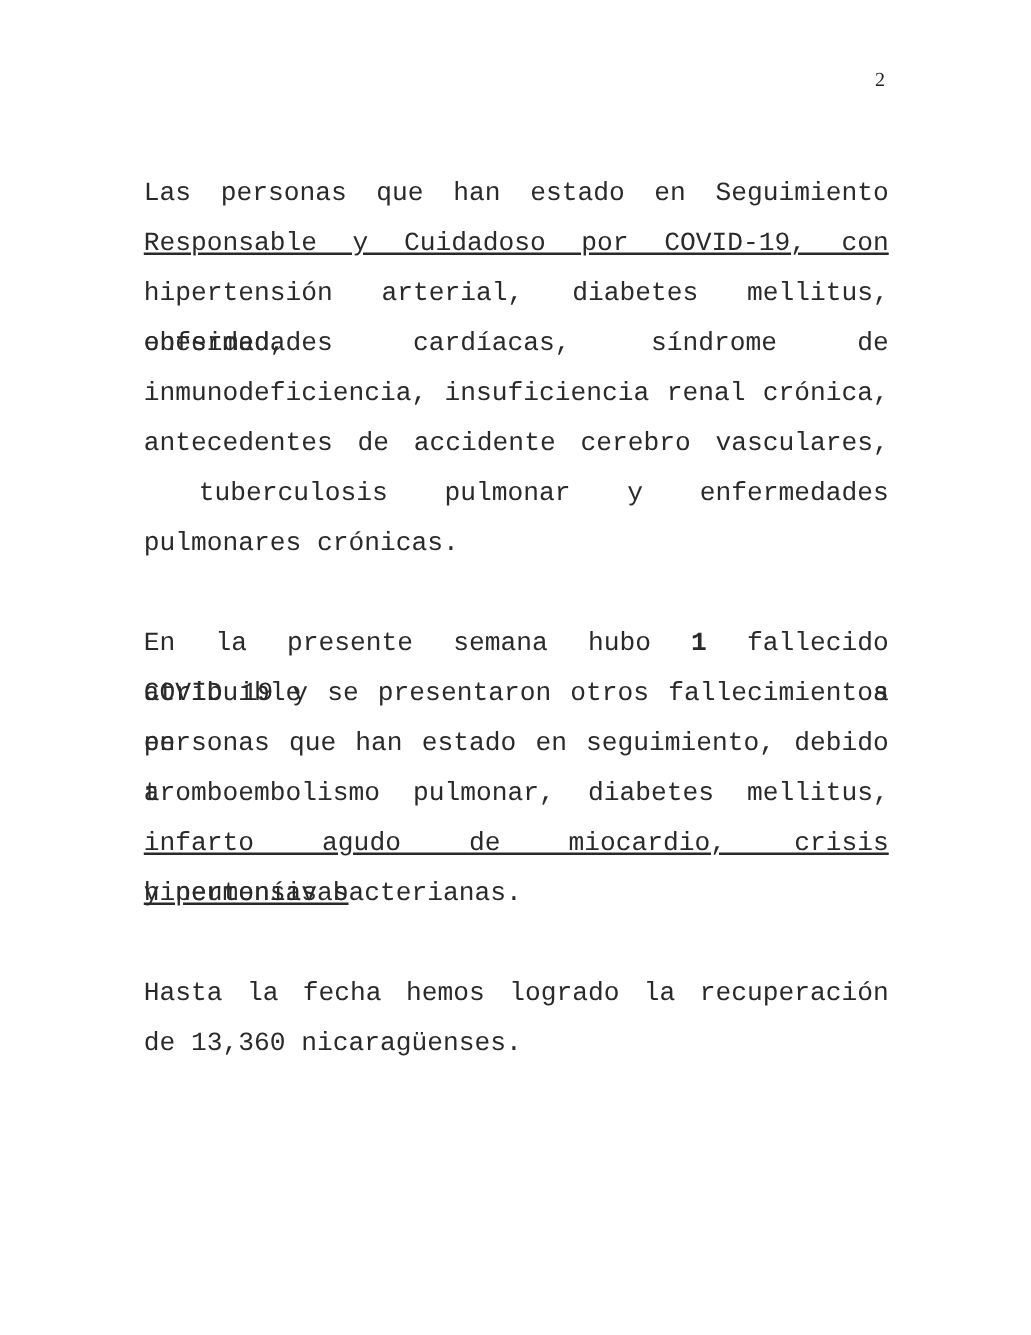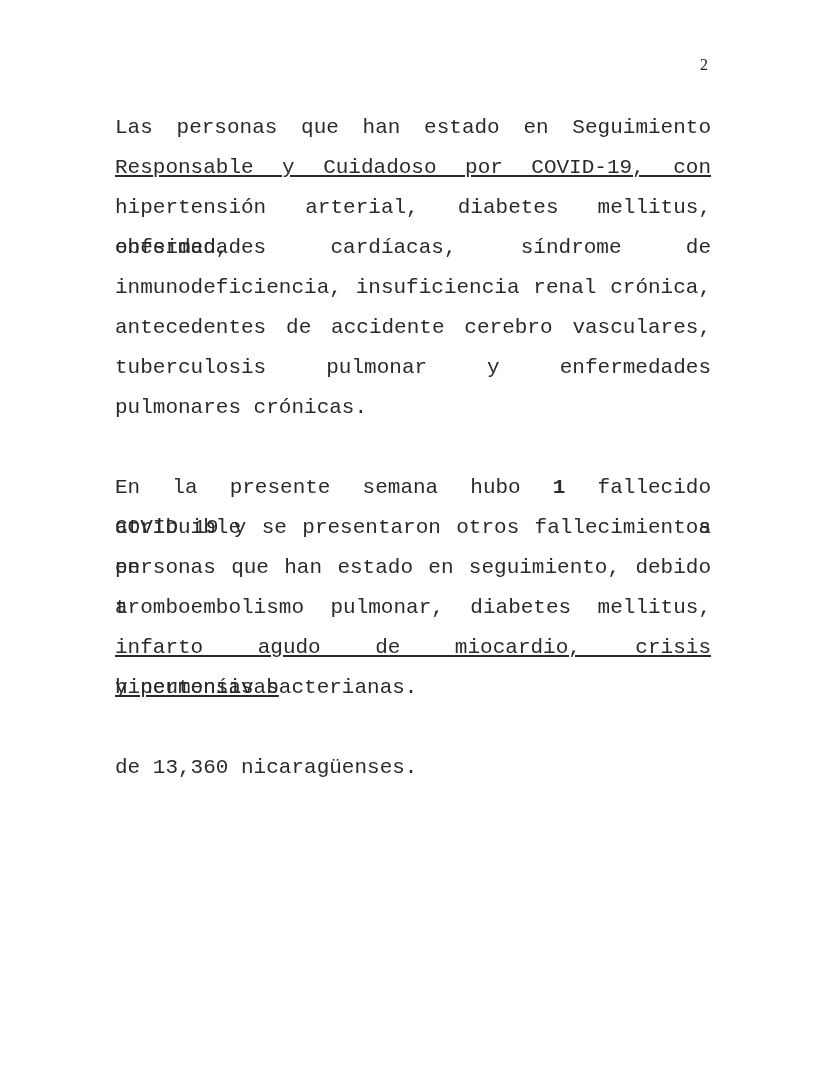--- a/index.html
+++ b/index.html
@@ -23,40 +23,41 @@
     b { font-weight: bold; }
   </style>
 </head>
 <body>
 
 <div class="page-number">2</div>
 
 <div class="content">
 
   <div class="para">
-    <span class="line" style="white-space: normal;">Las personas que han estado en Seguimiento</span>
+    <span class="line" style="white-space: normal; margin-top: 28px;">Las personas que han estado en Seguimiento</span>
     <span class="line" style="white-space: normal; text-decoration: underline;">Responsable y Cuidadoso por COVID-19, con</span>
     <span class="line" style="white-space: normal;">hipertensión arterial, diabetes mellitus, obesidad,</span>
     <span class="line" style="white-space: normal;">enfermedades cardíacas, síndrome de</span>
     <span class="line" style="white-space: normal;">inmunodeficiencia, insuficiencia renal crónica,</span>
     <span class="line" style="white-space: normal;">antecedentes de accidente cerebro vasculares,</span>
-    <span class="line" style="white-space: normal;">tuberculosis pulmonar y enfermedades</span>
+    <span class="line" style="white-space: normal; margin-left: 44px;">tuberculosis pulmonar y enfermedades</span>
     <span class="line last" style="white-space: normal;">pulmonares crónicas.</span>
   </div>
 
   <div class="gap"></div>
 
   <div class="para">
     <span class="line" style="white-space: normal;"><span>En la presente semana hubo</span> <b>1</b> <span>fallecido atribuible a</span></span>
     <span class="line" style="white-space: normal;">COVID 19 y se presentaron otros fallecimientos en</span>
     <span class="line" style="white-space: normal;">personas que han estado en seguimiento, debido a</span>
     <span class="line" style="white-space: normal;">tromboembolismo pulmonar, diabetes mellitus,</span>
     <span class="line" style="white-space: normal; text-decoration: underline;">infarto agudo de miocardio, crisis hipertensivas</span>
     <span class="line last" style="white-space: normal;">y neumonías bacterianas.</span>
   </div>
 
   <div class="gap"></div>
 
   <div class="para">
+    <span class="line" style="white-space: normal;">Hasta la fecha hemos logrado la recuperación</span>
     <span class="line last" style="white-space: normal;">de 13,360 nicaragüenses.</span>
   </div>
 
 </div>
 
 </body></html>

